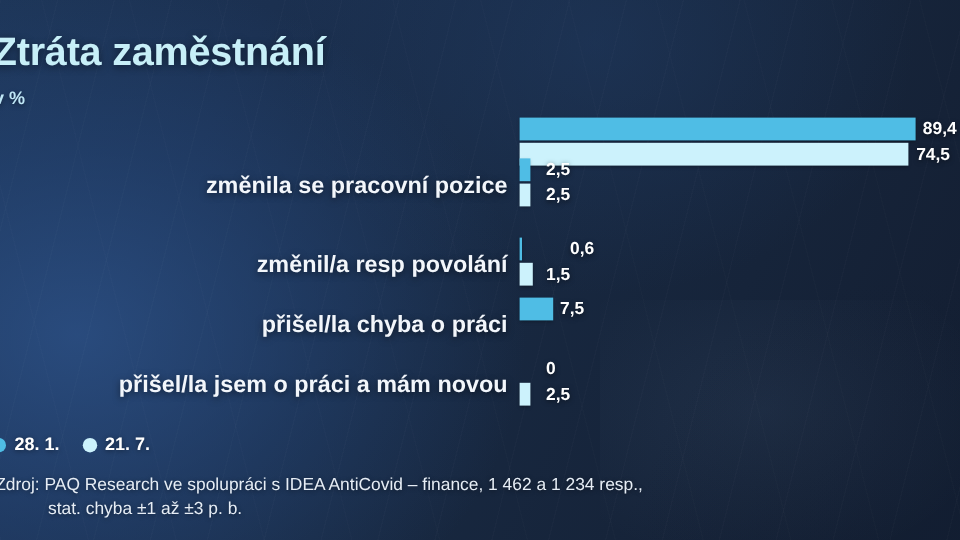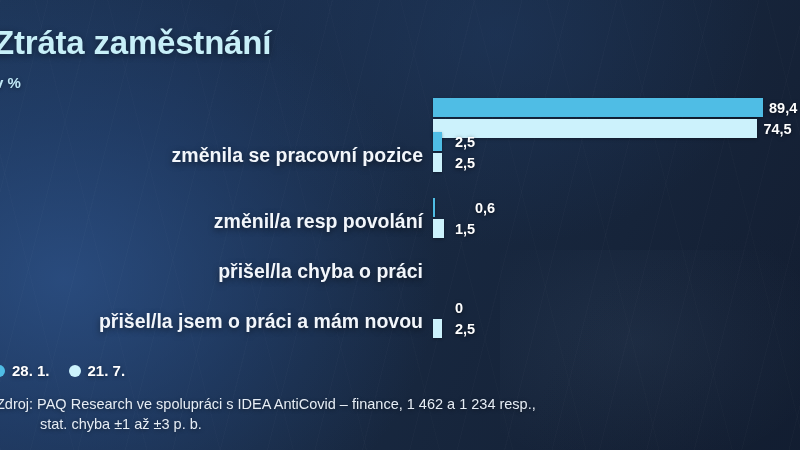--- a/index.html
+++ b/index.html
@@ -205,20 +205,24 @@
           </div>
           <div class="bar-wrap s1">
             <div class="bar s1" style="width: 10.7047px; background: rgb(204, 242, 252);"></div>
             <div class="val" style="left: 22px;">1,5</div>
           </div>
         </div>
       </div>
       <div class="row" style="top: 150px;">
         <div class="cat-label">přišel/la chyba o práci</div>
         <div class="bars">
+          <div class="bar-wrap s0">
+            <div class="bar s0" style="width: 27.6846px; background: rgb(79, 189, 229);"></div>
+            <div class="val" style="left: 33.6846px;">7,5</div>
+          </div>
         </div>
       </div>
       <div class="row" style="top: 200px;">
         <div class="cat-label">přišel/la jsem o práci a mám novou</div>
         <div class="bars">
           <div class="bar-wrap s0">
             <div class="val" style="left: 22px;">0</div>
           </div>
           <div class="bar-wrap s1">
             <div class="bar s1" style="width: 9.22819px; background: rgb(204, 242, 252);"></div>

